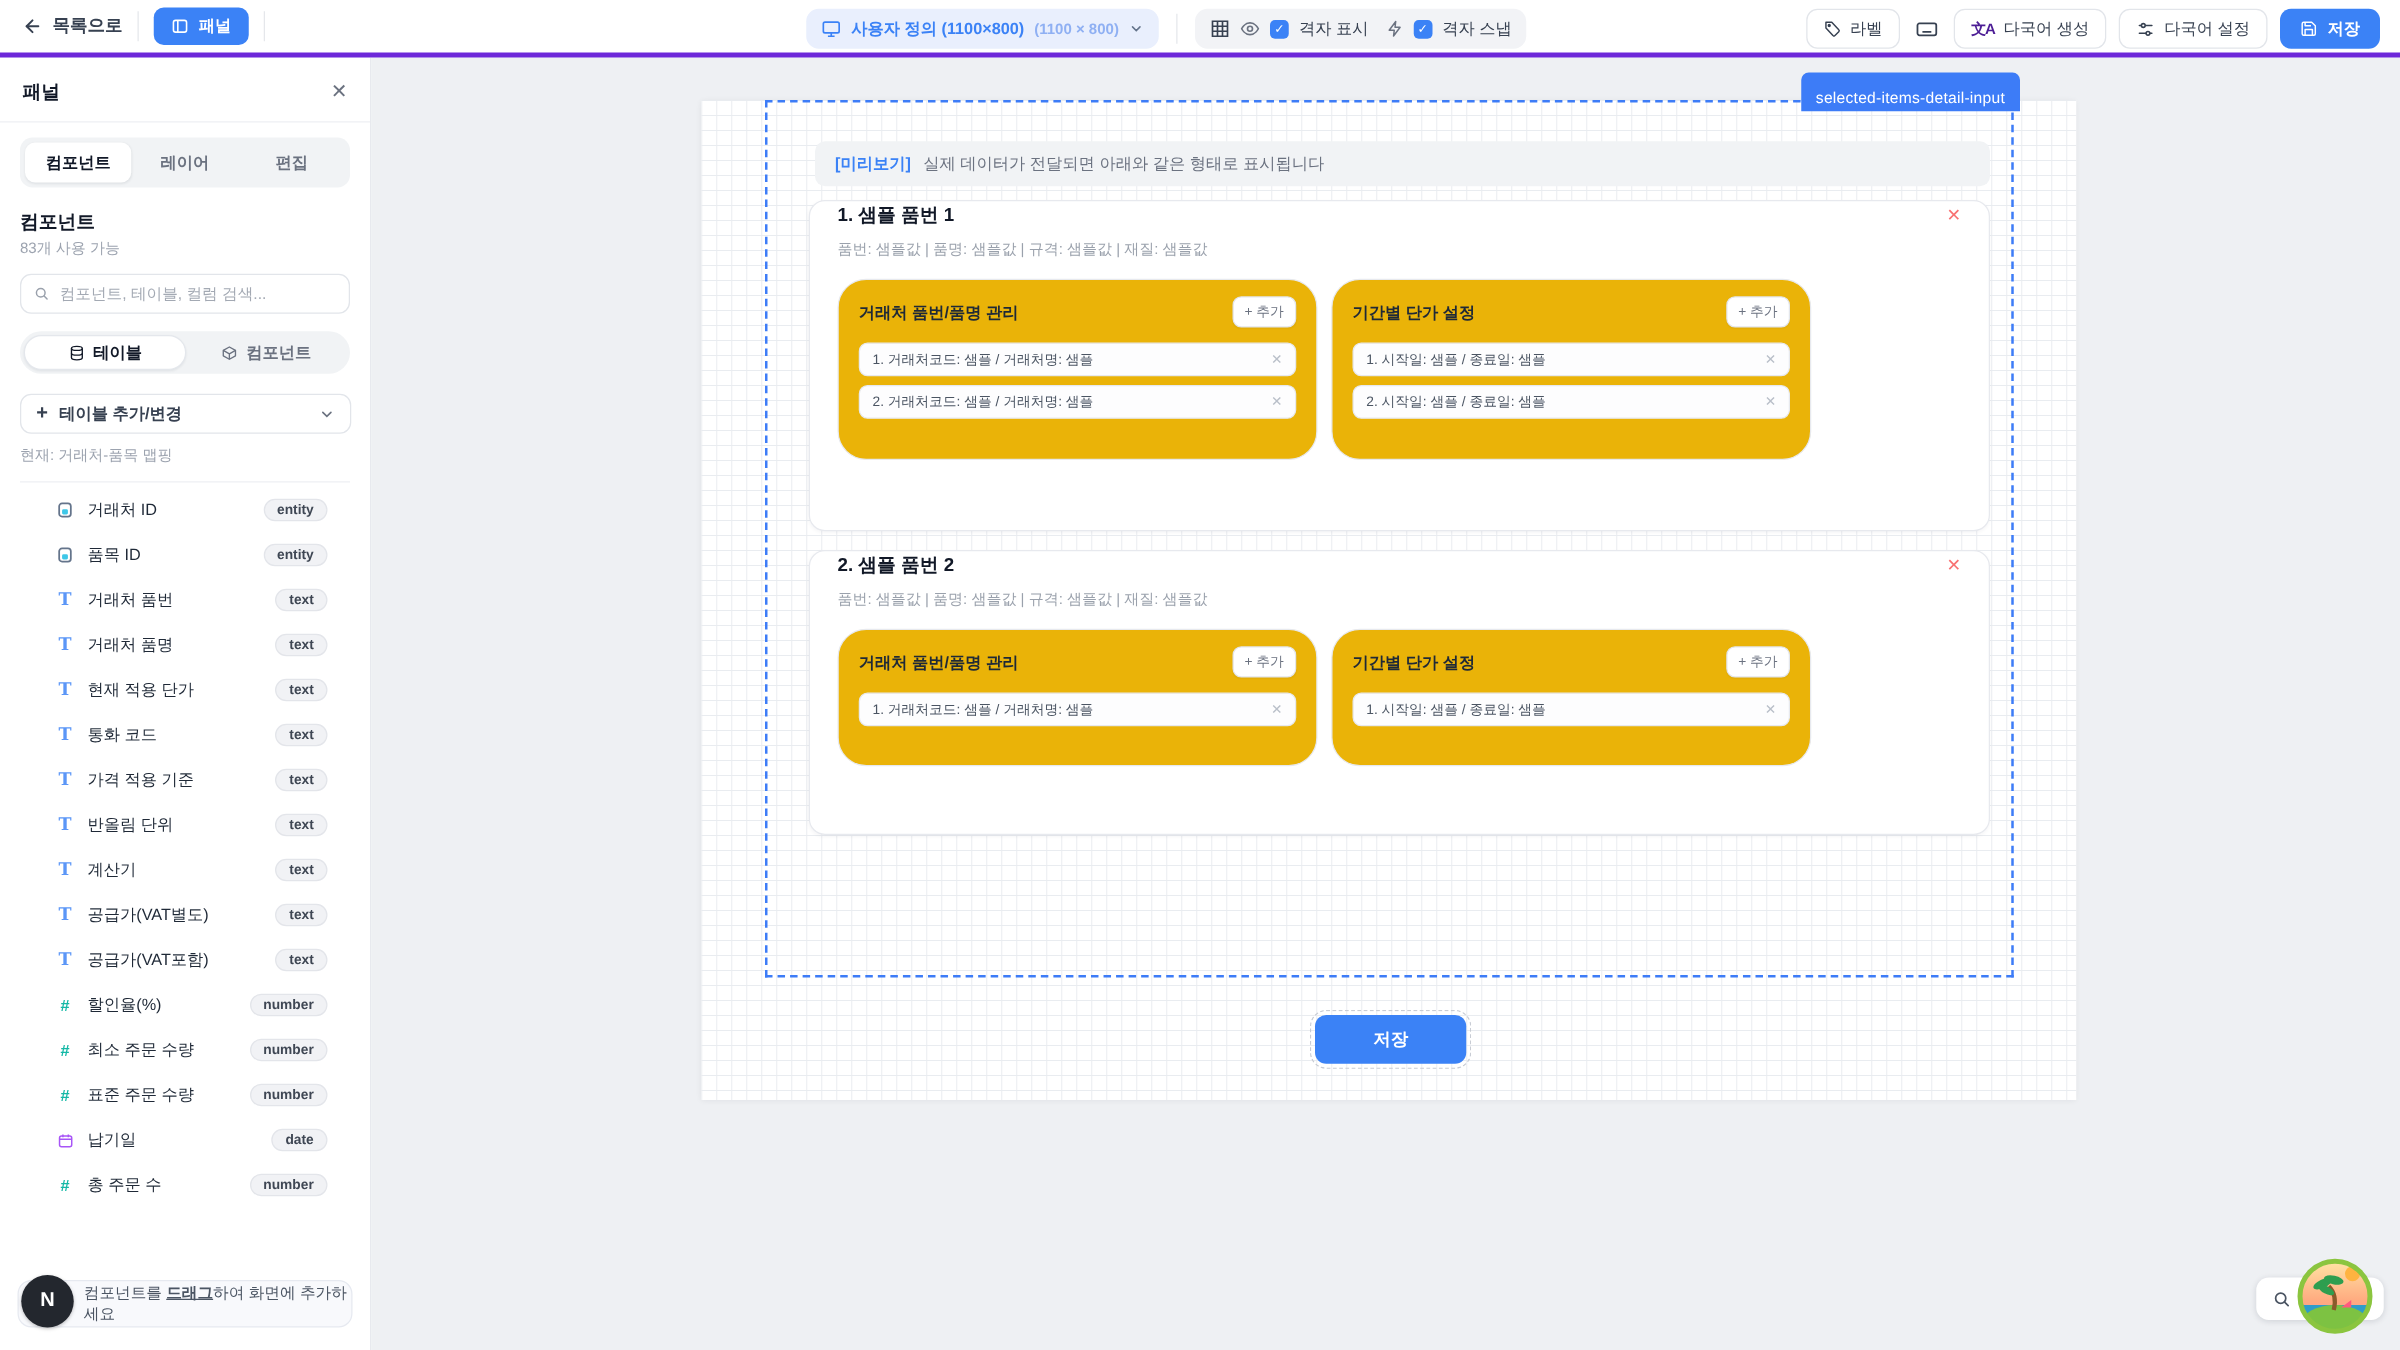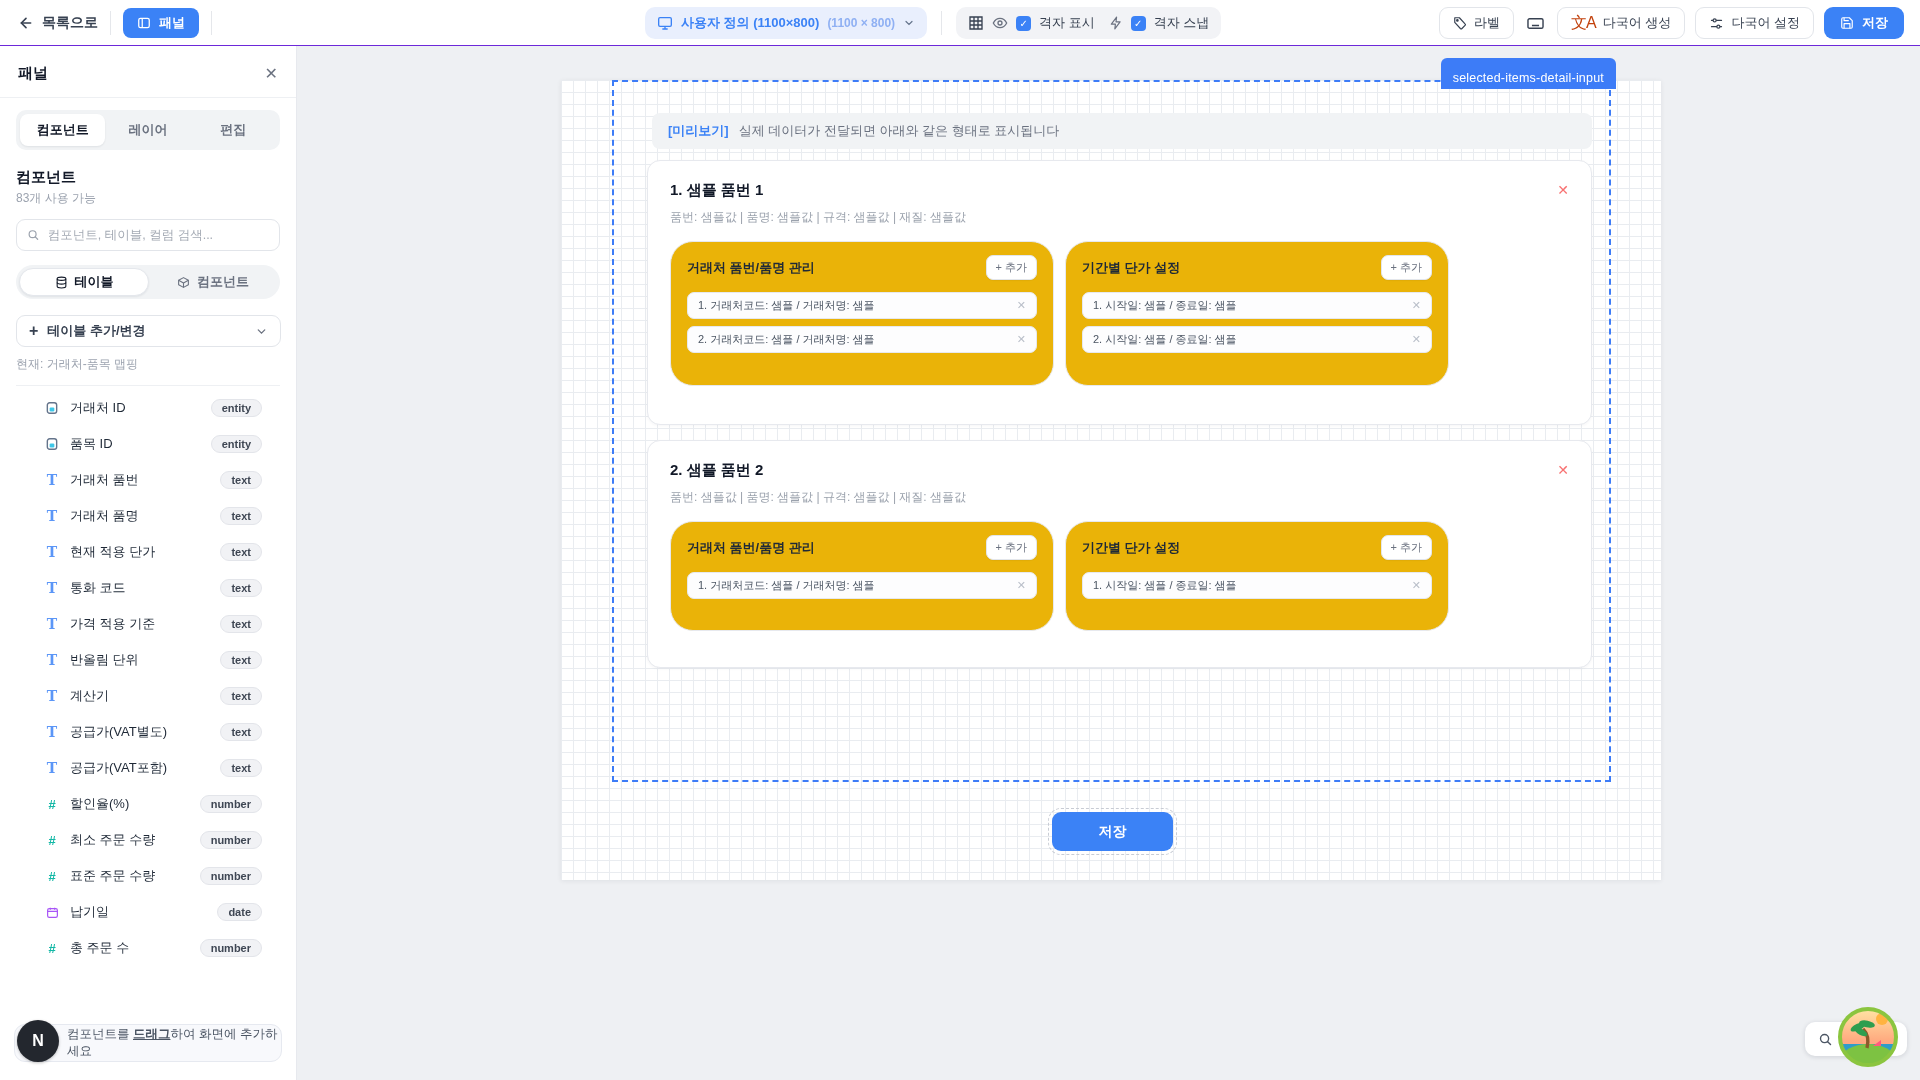--- a/index.html
+++ b/index.html
@@ -1,37 +1,37 @@
 <!DOCTYPE html>
 <html><head>
 <meta charset="utf-8">
 <style>
   * { margin:0; padding:0; box-sizing:border-box; }
   html,body { width:1920px; height:1080px; overflow:hidden; font-family:"Liberation Sans","DejaVu Sans",sans-serif; background:#eef0f3; color:#1f2937; }
-  .topbar { position:absolute; left:0; top:0; width:1920px; height:46px; background:#fff; border-bottom:1px solid #6d28d9; display:flex; align-items:center; padding:2px 18px; z-index:50; }
+  .topbar { position:absolute; left:0; top:0; width:1920px; height:46px; background:#fff; border-bottom:4px solid #6d28d9; display:flex; align-items:center; padding:2px 18px; z-index:50; }
   .tb-left { display:flex; align-items:center; gap:12px; }
   .vdiv { width:1px; height:24px; background:#e5e7eb; }
   .back-btn { display:flex; align-items:center; gap:8px; cursor:pointer; }
   .back-btn span { font-size:14px; font-weight:600; color:#374151; }
   .panel-btn { display:flex; align-items:center; gap:8px; background:#3b82f6; color:#fff; height:30px; padding:0 14px; border-radius:8px; border:none; font-size:13px; font-weight:600; }
   .title-block { display:flex; flex-direction:column; gap:1px; margin-left:4px; }
   .page-title { font-size:15px; font-weight:700; color:#111827; line-height:17px; }
   .page-sub { display:flex; align-items:center; gap:5px; font-size:12px; color:#6b7280; }
   .tb-center { position:absolute; left:645px; top:7px; display:flex; align-items:center; gap:14px; }
   .vp-pill { display:flex; align-items:center; gap:8px; height:32px; background:#e9effd; border-radius:10px; padding:0 12px; }
   .vp-label { font-size:13px; font-weight:700; color:#3b82f6; }
   .vp-size { font-size:12px; color:#8fb0f3; font-weight:600; }
   .tools-pill { display:flex; align-items:center; gap:8px; height:32px; background:#f2f3f6; border-radius:10px; padding:0 12px; }
   .tools-pill .lbl { font-size:13px; color:#374151; font-weight:500; margin-right:6px;text-align:center; }
   .chk { width:15px; height:15px; border-radius:4px; background:#3b82f6; color:#fff; font-size:10px; display:flex; align-items:center; justify-content:center; font-weight:700; }
   .tb-right { position:absolute; right:16px; top:7px; display:flex; align-items:center; gap:10px; }
   .ghost-btn { display:flex; align-items:center; gap:7px; height:32px; padding:0 13px; background:#fff; border:1px solid #e2e5ea; border-radius:9px; font-size:13px; font-weight:500; color:#374151; }
   .icon-only { border:none; background:none; padding:0 2px; display:flex; align-items:center; }
   .save-btn { display:flex; align-items:center; gap:8px; height:32px; padding:0 16px; background:#3b82f6; border:none; border-radius:9px; font-size:13px; font-weight:600; color:#fff; }
-  .trans-ic { font-size:16px; font-weight:400; color:#c2410c; letter-spacing:-1px; }
+  .trans-ic { font-size:12px; font-weight:700; color:#4c1d95; letter-spacing:-1px; }
 
   .sidebar { position:absolute; left:0; top:46px; width:297px; bottom:0; background:#fff; border-right:1px solid #e7e9ee; z-index:40; }
   .sb-head { display:flex; align-items:center; justify-content:space-between; padding:18px 18px 14px 18px; border-bottom:1px solid #eef0f3; }
   .sb-head .t { font-size:15px; font-weight:700; color:#111827; }
   .sb-close { font-size:16px; color:#6b7280; cursor:pointer; line-height:1; }
   .sb-tabs { margin:12px 16px 0 16px; background:#f1f3f5; border-radius:10px; padding:4px; display:flex; }
   .sb-tab { flex:1; text-align:center; font-size:13px; font-weight:600; color:#6b7280; padding:7px 0; border-radius:8px; cursor:pointer; }
   .sb-tab.active { background:#fff; color:#111827; box-shadow:0 1px 2px rgba(15,23,42,.08); }
   .sb-sec { padding:18px 16px 0 16px; }
   .sec-title { font-size:15px; font-weight:700; color:#111827; }
@@ -62,21 +62,21 @@
 
   .canvas-area { position:absolute; left:297px; top:46px; right:0; bottom:0; background:#eef0f3; }
   .sheet { position:absolute; left:264px; top:34px; width:1100px; height:800px; background:#fff;
     background-image:linear-gradient(#e9ecf0 1px,transparent 1px),linear-gradient(90deg,#e9ecf0 1px,transparent 1px);
     background-size:12px 12px; box-shadow:0 1px 5px rgba(15,23,42,.07); }
   .selection { position:absolute; left:315px; top:34px; width:999px; height:702px; border:2px dashed #3d7cf7; z-index:10; }
   .sel-label { position:absolute; right:-7px; top:-24px; background:#3d7cf7; color:#fff; font-size:12.5px; font-weight:500; padding:13px 12px 4px 12px; border-radius:6px 6px 0 0; letter-spacing:.2px; }
   .preview-bar { position:absolute; left:38px; top:31px; width:940px; height:36px; background:#f1f3f5; border-radius:8px; display:flex; align-items:center; gap:10px; padding:0 16px; font-size:13px; }
   .pv-tag { color:#3b82f6; font-weight:700; }
   .pv-text { color:#6b7280; }
-  .pcard { position:absolute; left:33px; width:945px; background:#fff; border:1px solid #e7e9ee; border-radius:13px; box-shadow:0 1px 3px rgba(15,23,42,.04); padding:20px 22px; }
+  .pcard { position:absolute; left:33px; width:945px; background:#fff; border:1px solid #e7e9ee; border-radius:13px; box-shadow:0 1px 3px rgba(15,23,42,.04); padding:2px 22px; }
   .pcard.c1 { top:78px; height:265px; }
   .pcard.c2 { top:358px; height:228px; }
   .pc-head { display:flex; align-items:flex-start; justify-content:space-between; }
   .pc-title { font-size:15px; font-weight:700; color:#111827; }
   .pc-x { color:#f87171; font-size:14px; font-weight:700; cursor:pointer; line-height:1; padding-top:2px; }
   .pc-meta { margin-top:9px; font-size:12px; color:#9aa1ac; }
   .pc-panels { margin-top:15px; display:flex; gap:11px; }
   .ppanel { width:384px; border:1px solid #e7e9ee; border-radius:23px; padding:13px 16px; background:#eab308; }
   .c1 .ppanel { height:145px; }
   .c2 .ppanel { height:110px; }

